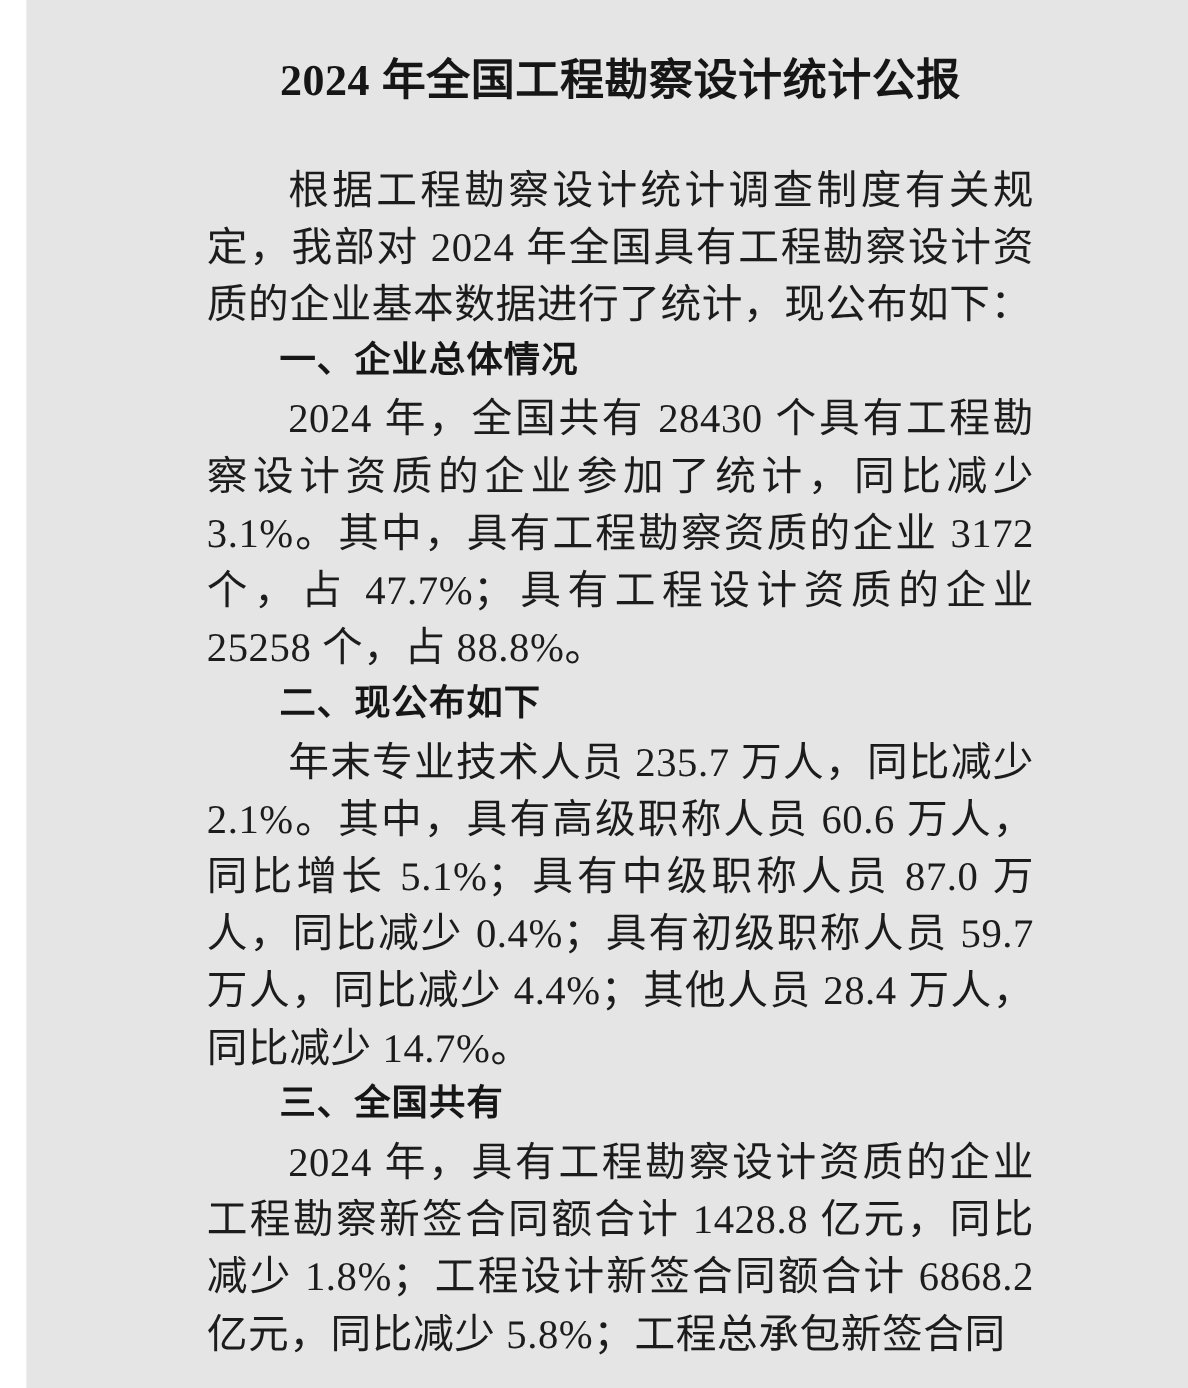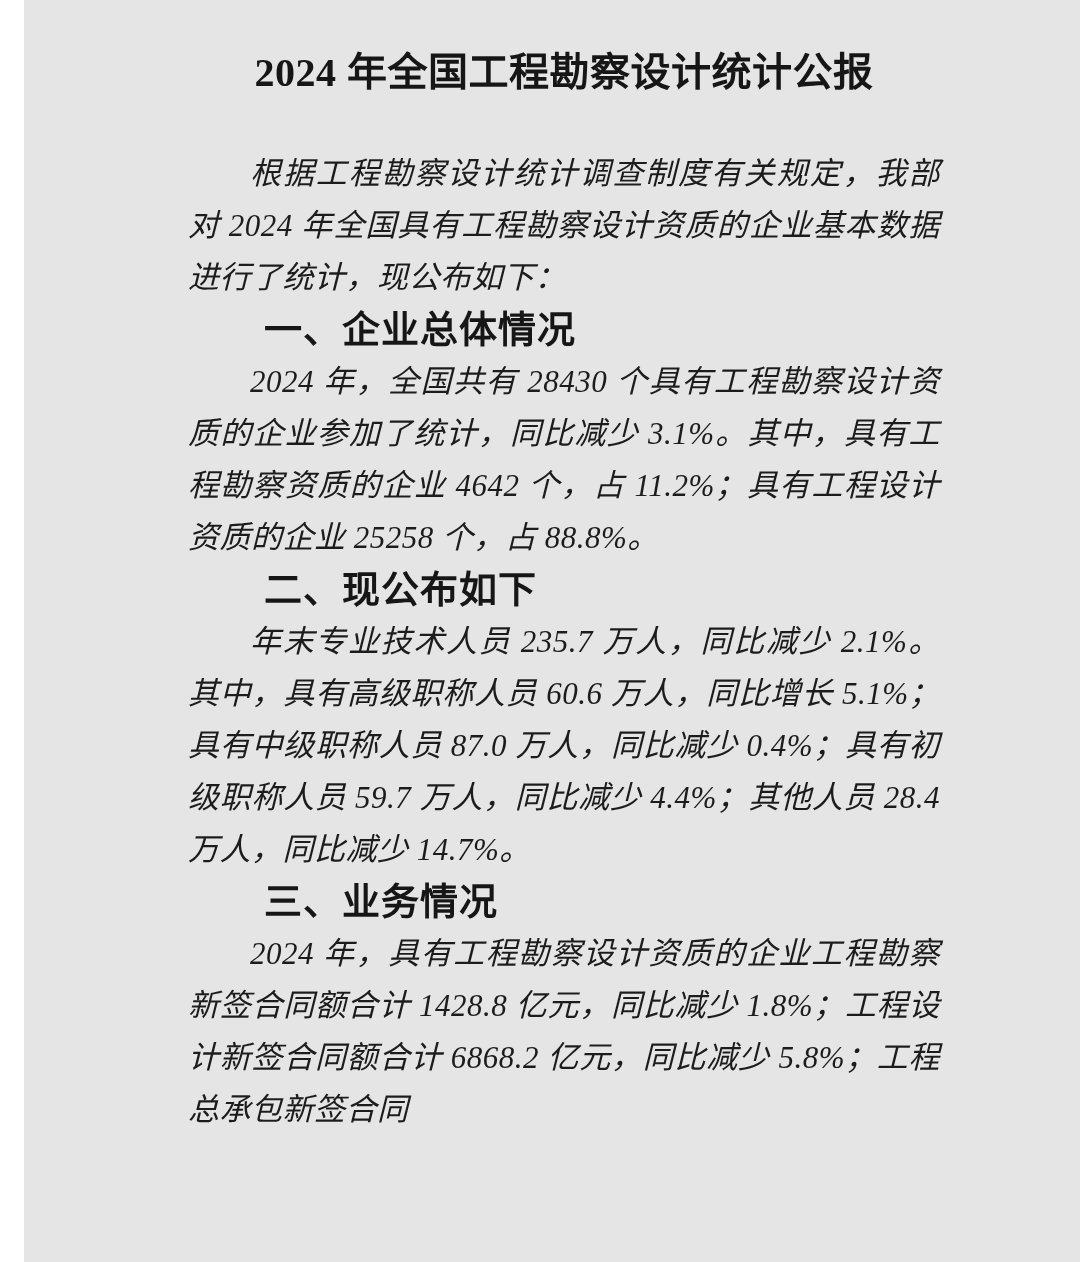--- a/index.html
+++ b/index.html
@@ -35,60 +35,59 @@
     line-height: 58px;
     font-weight: 700;
     text-align: center;
     margin: 0 0 46px 0;
     letter-spacing: 0.5px;
     color: #161616;
     font-family: "Liberation Serif", "DejaVu Serif", serif;
   }
   
   .para {
-    font-size: 31px;
+    font-size: 37px;
     line-height: 52px;
     margin: 0;
     text-align: justify;
     text-indent: 2em;
     letter-spacing: 0.5px;
     color: #1c1c1c;
-    font-style: italic;
   }
   
   .sec-heading {
-    font-size: 38px;
+    font-size: 33px;
     line-height: 52px;
     margin: 0;
     font-weight: 700;
     text-indent: 2em;
     letter-spacing: 1px;
     color: #161616;
-    font-family: Liberation Sans, sans-serif;
+    font-family: Liberation Mono, monospace;
   }
 </style>
 </head>
 <body>
 
 <div class="page">
   <div class="doc">
 
     <h1 class="doc-title">2024 年全国工程勘察设计统计公报</h1>
 
     <p class="para">根据工程勘察设计统计调查制度有关规定，我部对 2024 年全国具有工程勘察设计资质的企业基本数据进行了统计，现公布如下：</p>
 
     <section>
       <h2 class="sec-heading">一、企业总体情况</h2>
-      <p class="para">2024 年，全国共有 28430 个具有工程勘察设计资质的企业参加了统计，同比减少 3.1%。其中，具有工程勘察资质的企业 4642 个，占 11.2%；具有工程设计资质的企业 25258 个，占 88.8%。</p>
+      <p class="para">2024 年，全国共有 28430 个具有工程勘察设计资质的企业参加了统计，同比减少 3.1%。其中，具有工程勘察资质的企业 3172 个，占 47.7%；具有工程设计资质的企业 25258 个，占 88.8%。</p>
     </section>
 
     <section>
       <h2 class="sec-heading">二、现公布如下</h2>
       <p class="para">年末专业技术人员 235.7 万人，同比减少 2.1%。其中，具有高级职称人员 60.6 万人，同比增长 5.1%；具有中级职称人员 87.0 万人，同比减少 0.4%；具有初级职称人员 59.7 万人，同比减少 4.4%；其他人员 28.4 万人，同比减少 14.7%。</p>
     </section>
 
     <section>
-      <h2 class="sec-heading">三、业务情况</h2>
+      <h2 class="sec-heading">三、全国共有</h2>
       <p class="para">2024 年，具有工程勘察设计资质的企业工程勘察新签合同额合计 1428.8 亿元，同比减少 1.8%；工程设计新签合同额合计 6868.2 亿元，同比减少 5.8%；工程总承包新签合同</p>
     </section>
 
   </div>
 </div>
 
 </body></html>

